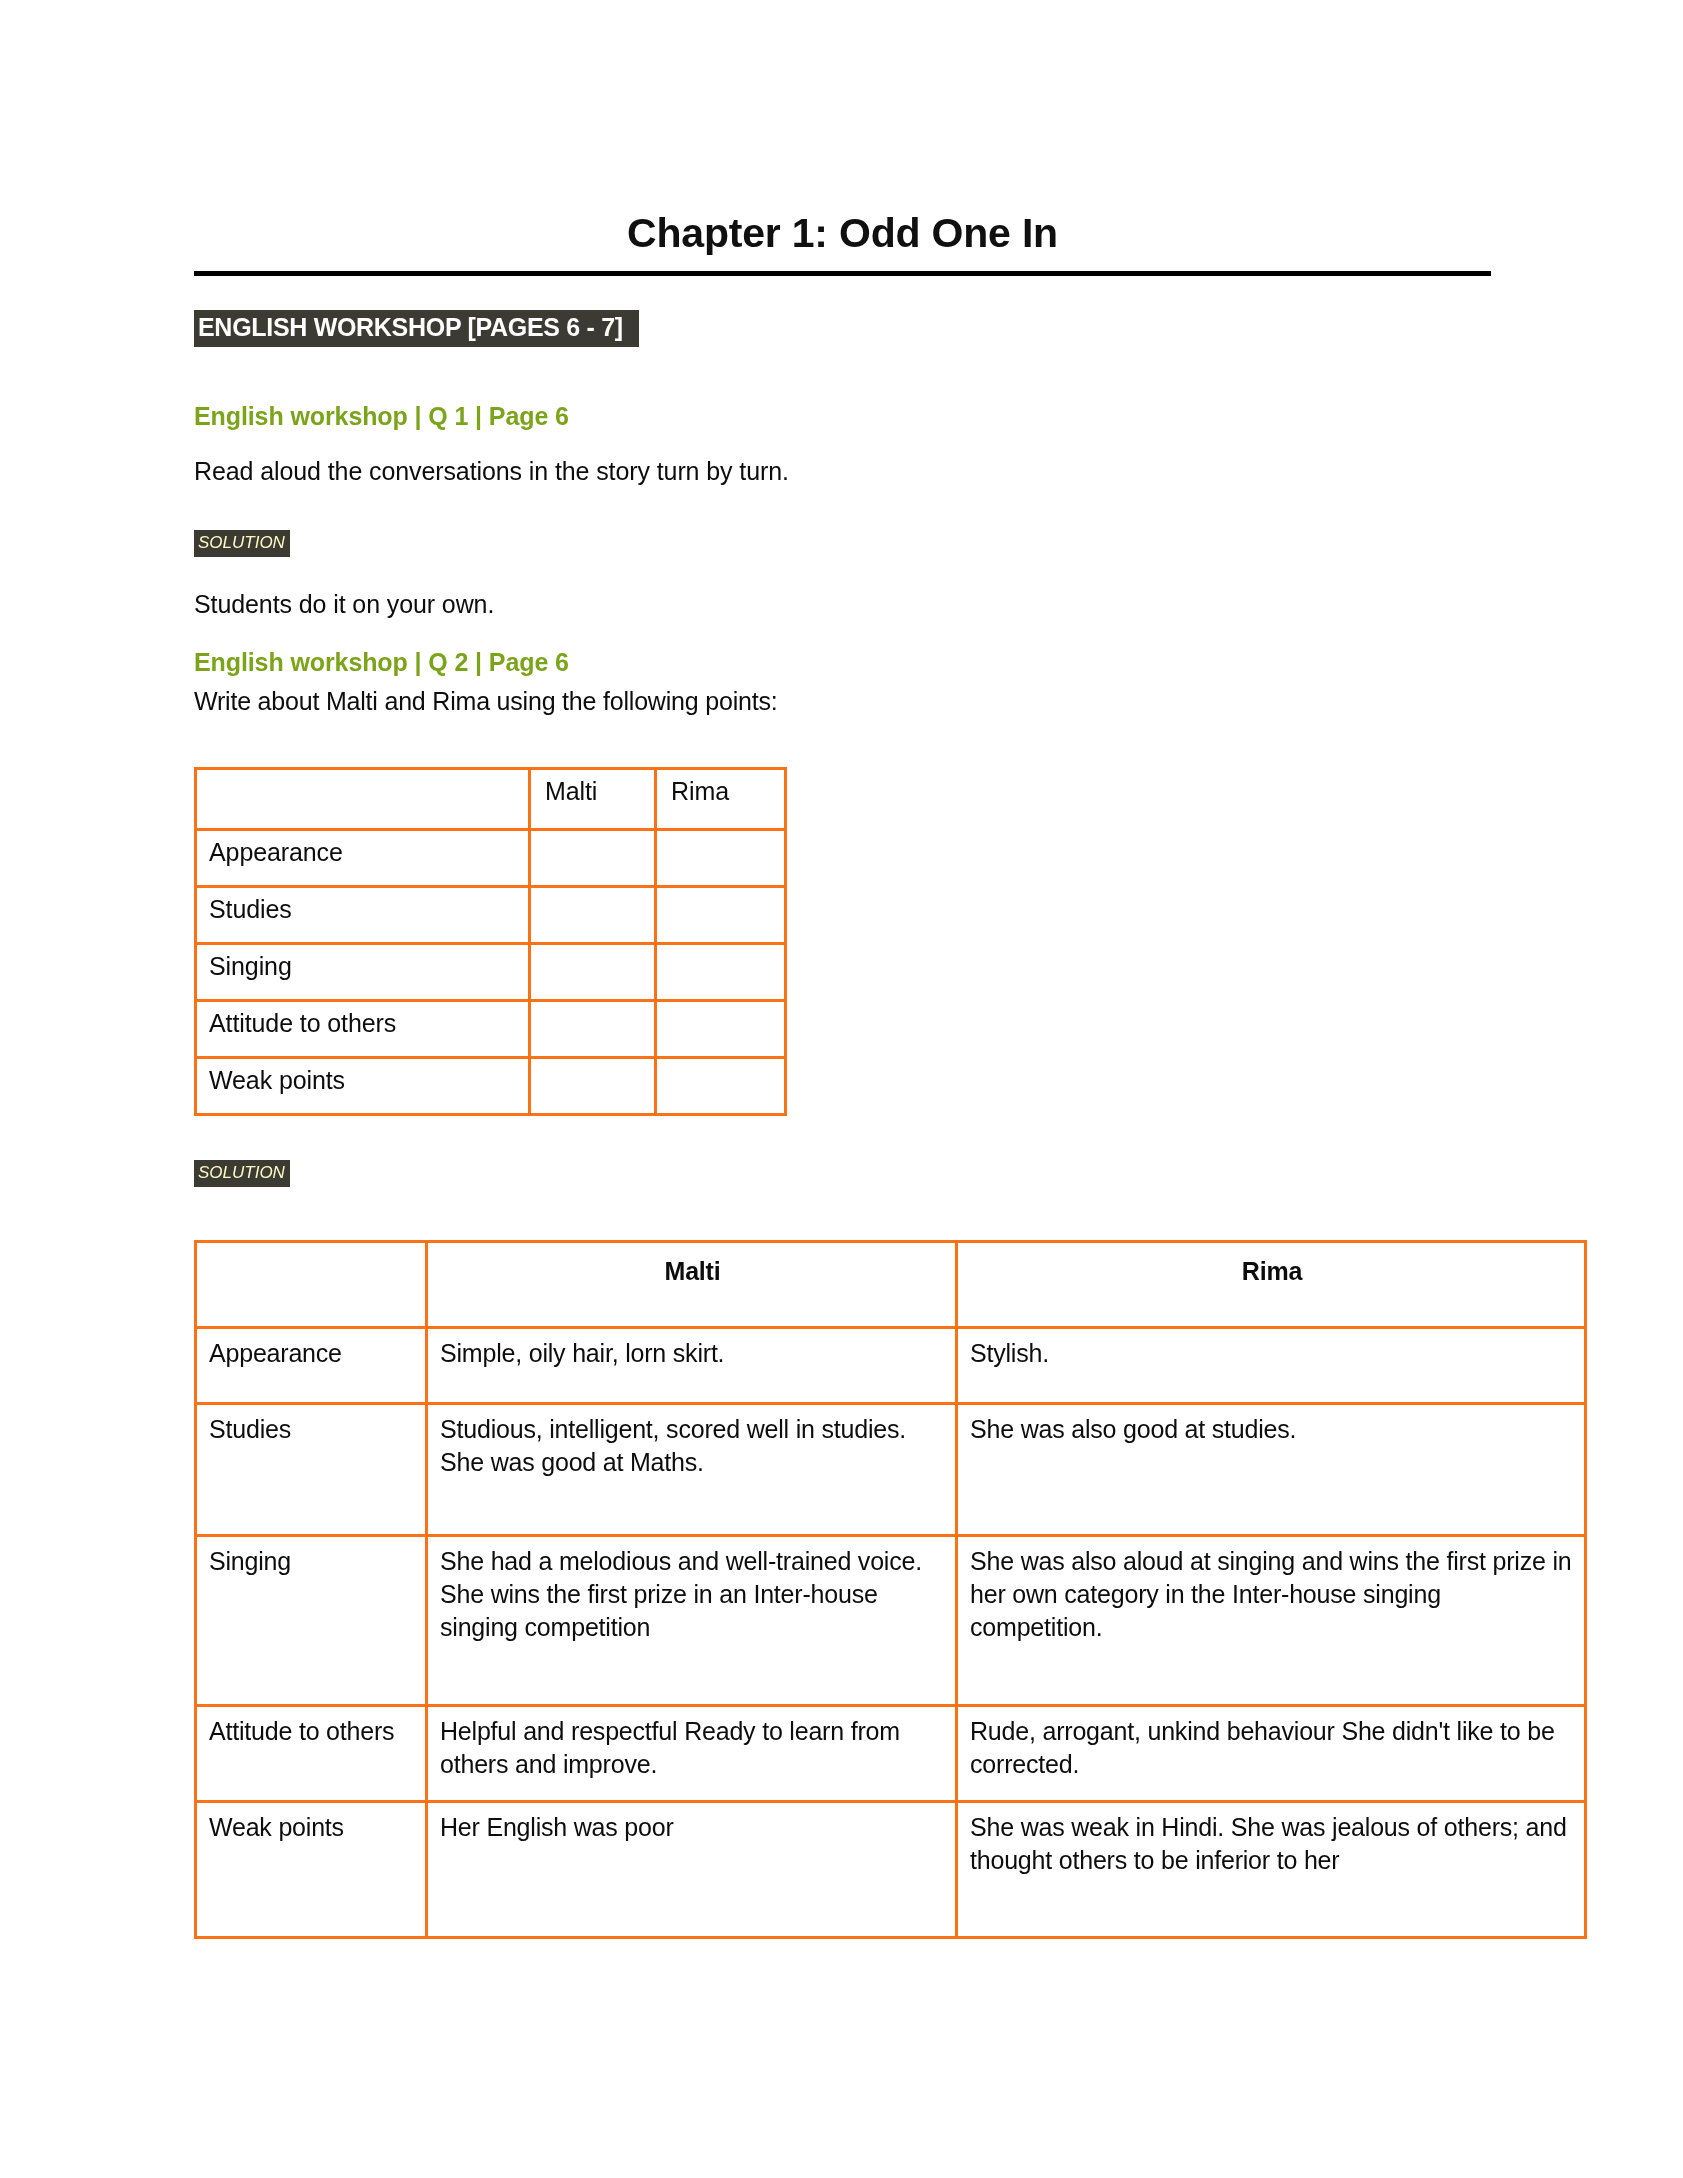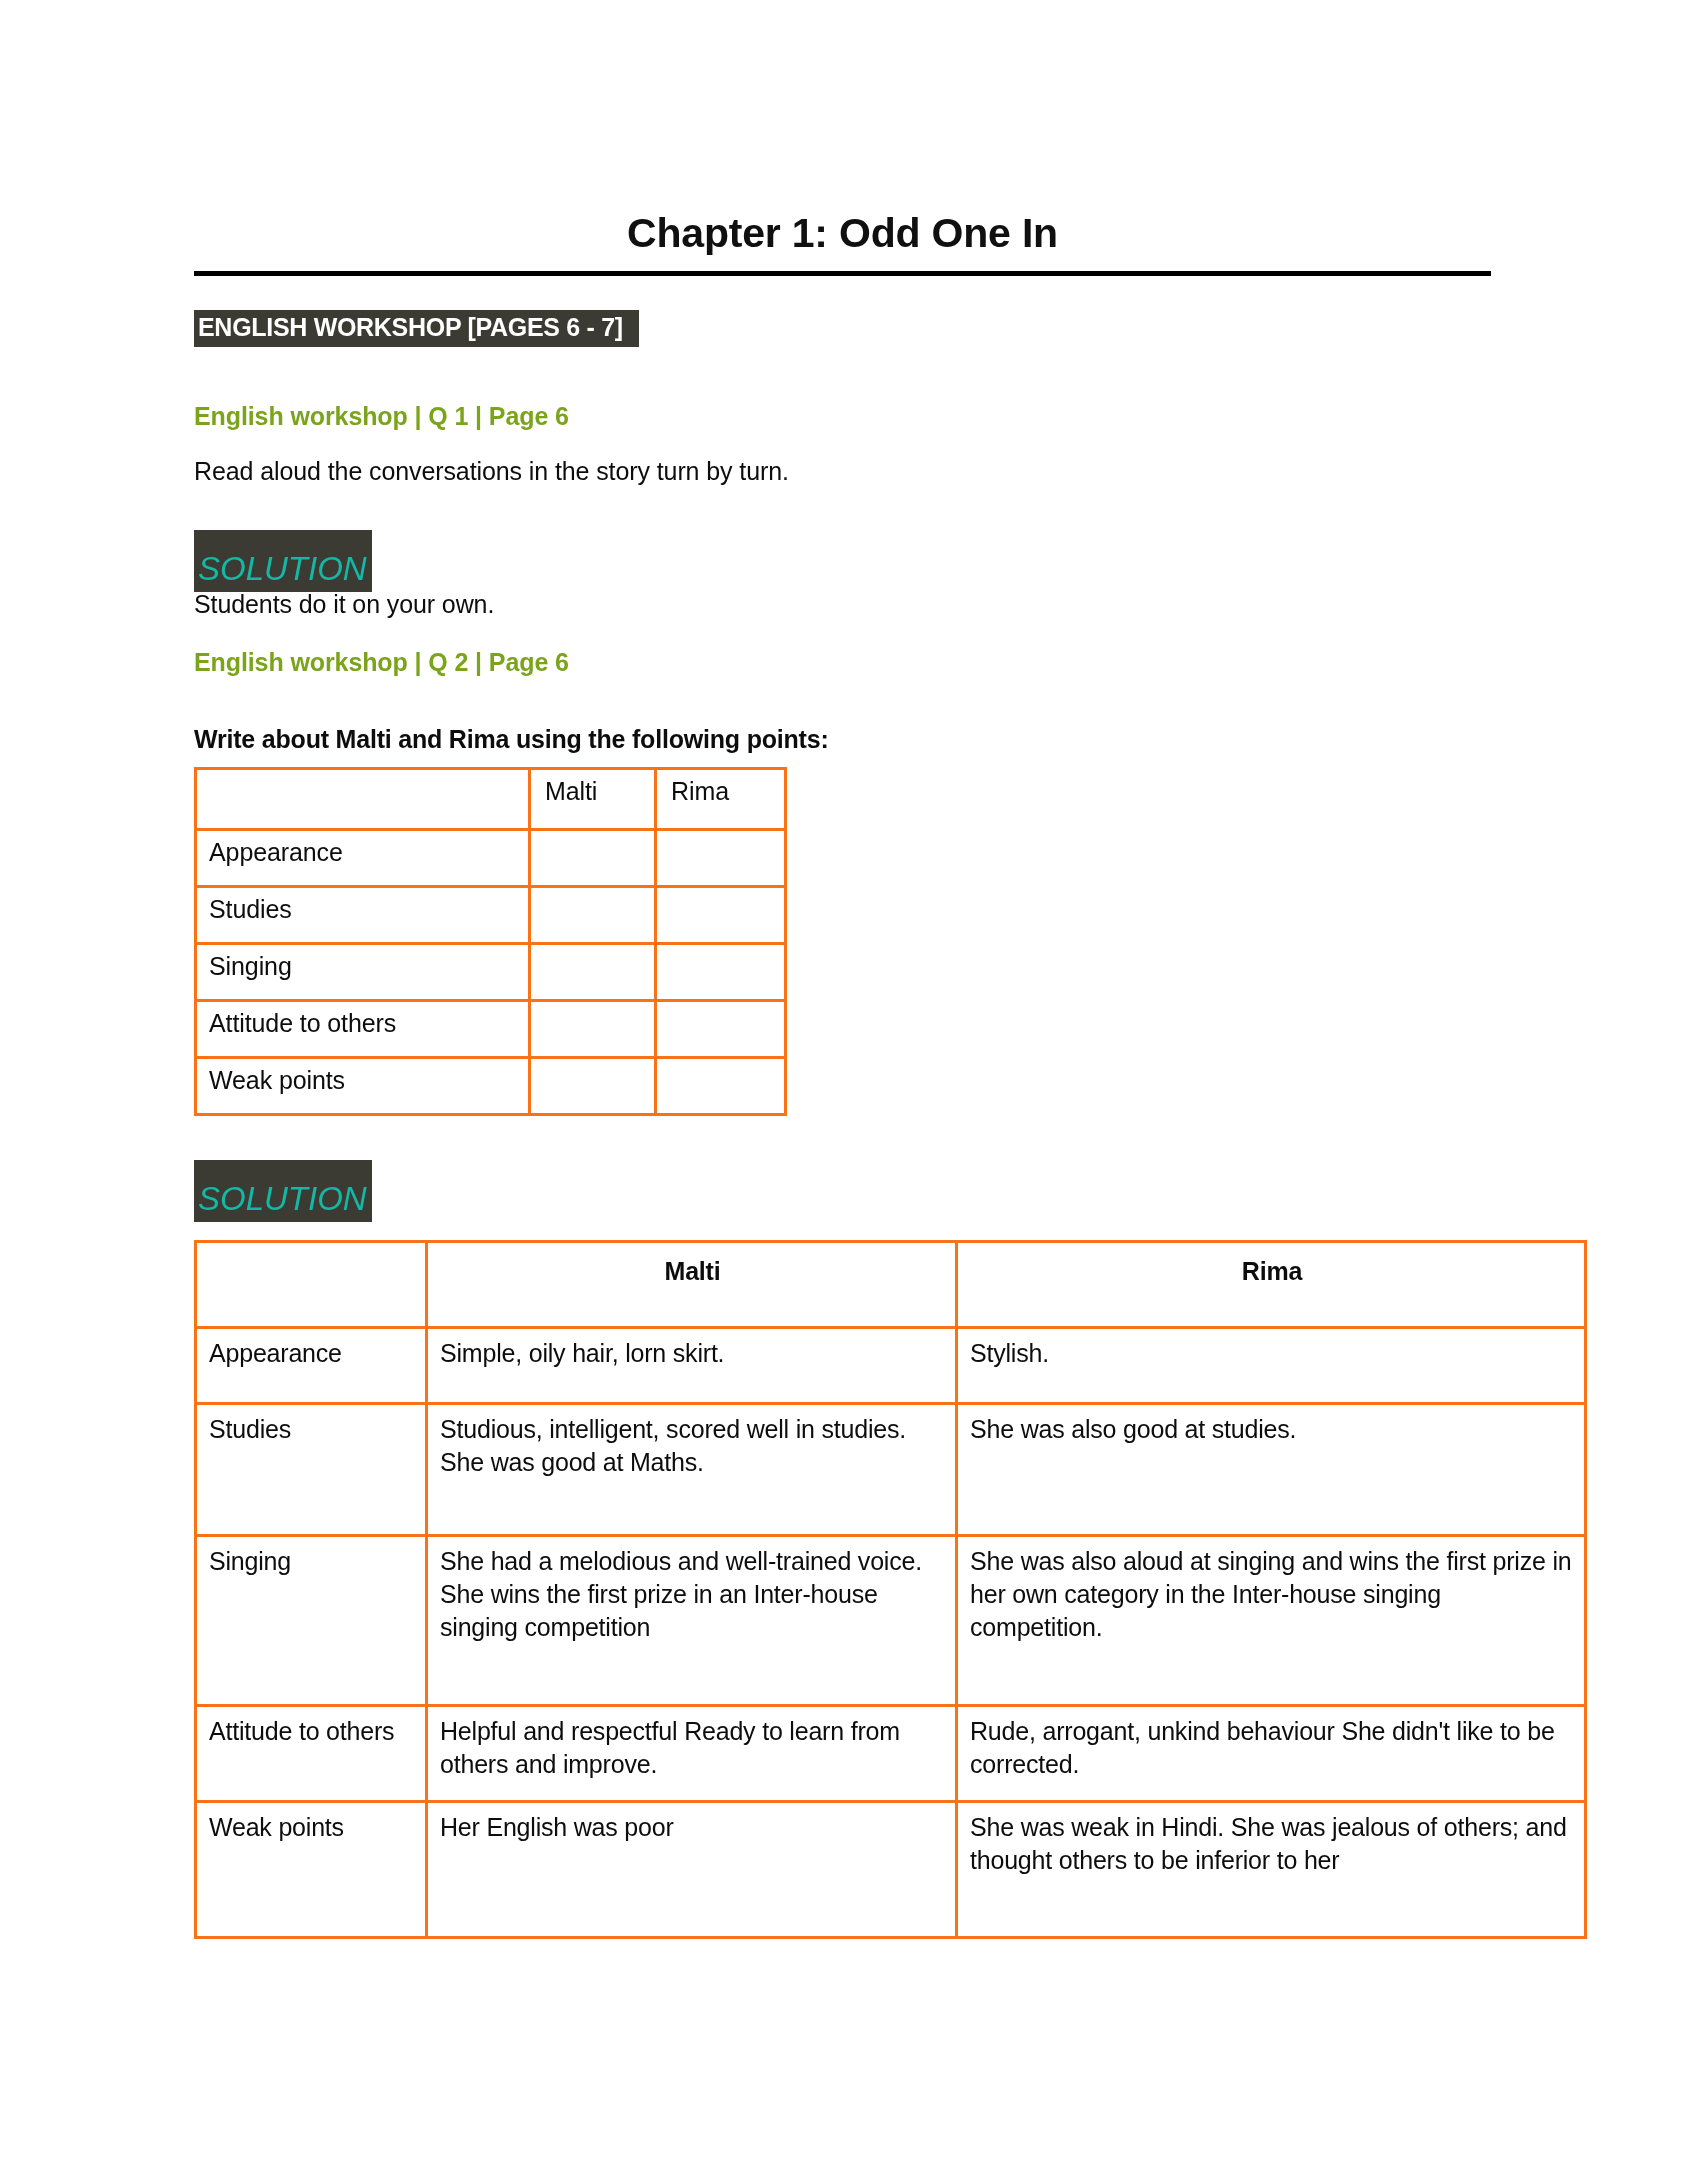--- a/index.html
+++ b/index.html
@@ -81,38 +81,38 @@
     color: #0d0d0d;
     letter-spacing: -0.1px;
     white-space: nowrap;
   }
   #q1-text { top: 457px; }
   #q1-answer { top: 590px; }
 
   .body-text-bold {
     position: absolute;
     left: 194px;
-    top: 725px;
-    font-size: 25px;
-    font-weight: bold;
+    top: 687px;
+    font-size: 25px;
+    font-weight: normal;
     color: #0d0d0d;
     letter-spacing: -0.2px;
     white-space: nowrap;
   }
 
   
   .solution-label {
     position: absolute;
     left: 194px;
     background: #3b3b33;
-    color: #14b8a6;
-    font-size: 33px;
+    color: #fef9c3;
+    font-size: 17px;
     font-style: italic;
     letter-spacing: 0px;
-    padding: 20px 5px 4px 4px;
+    padding: 3px 5px 4px 4px;
     white-space: nowrap;
   }
   #solution-1 { top: 530px; }
   #solution-2 { top: 1160px; }
 
   
   table {
     border-collapse: collapse;
     position: absolute;
     background: #ffffff;

